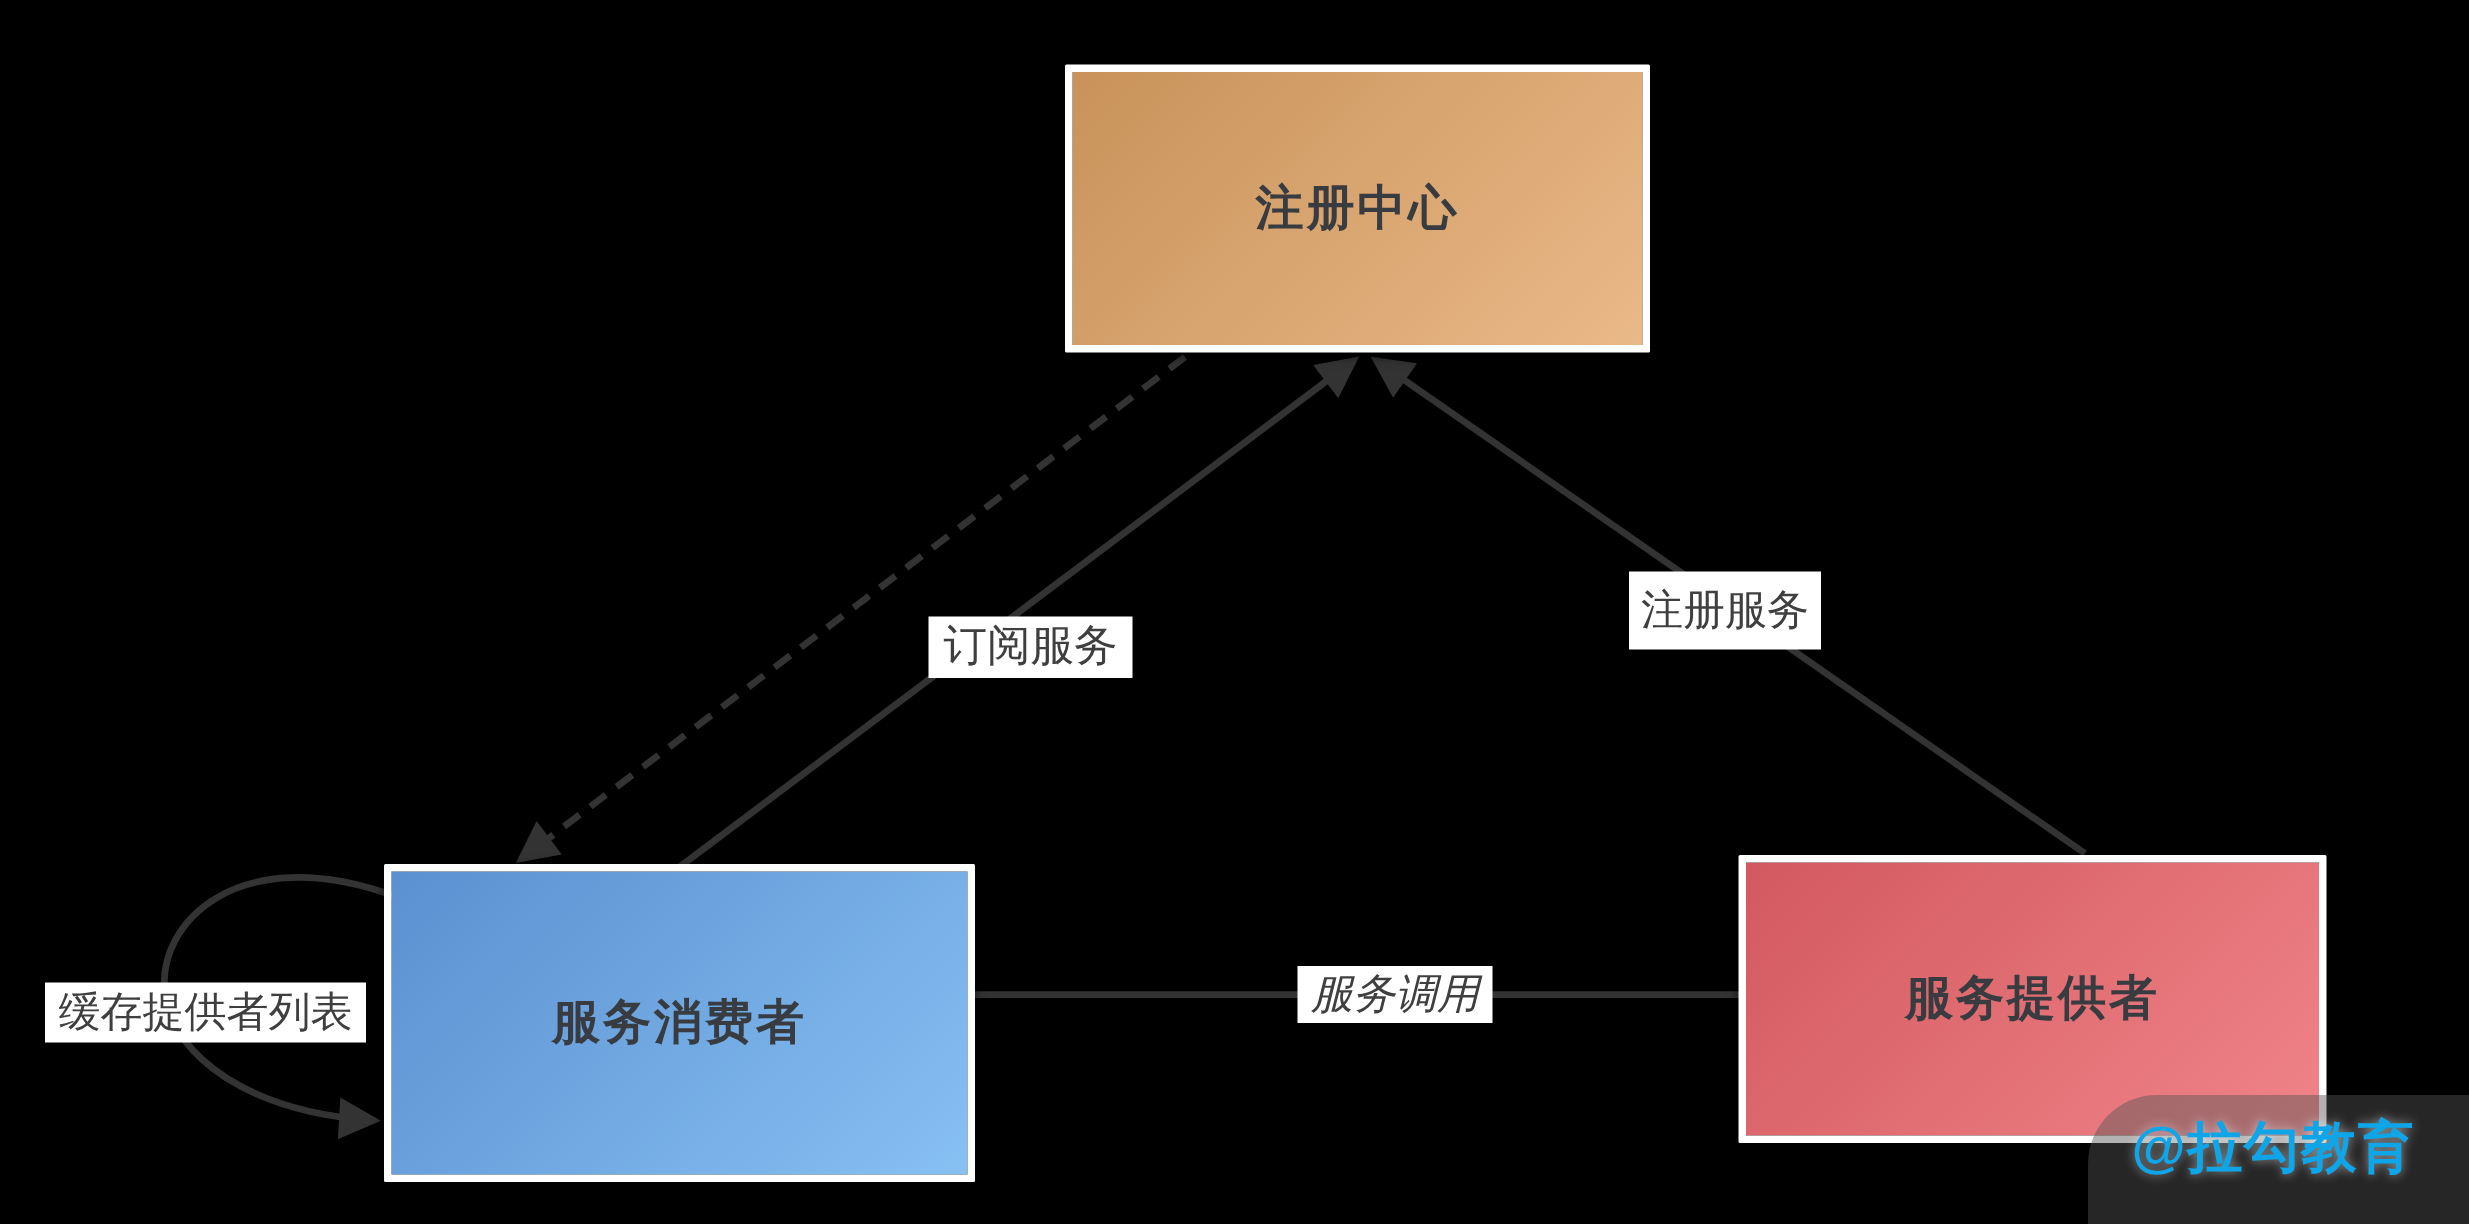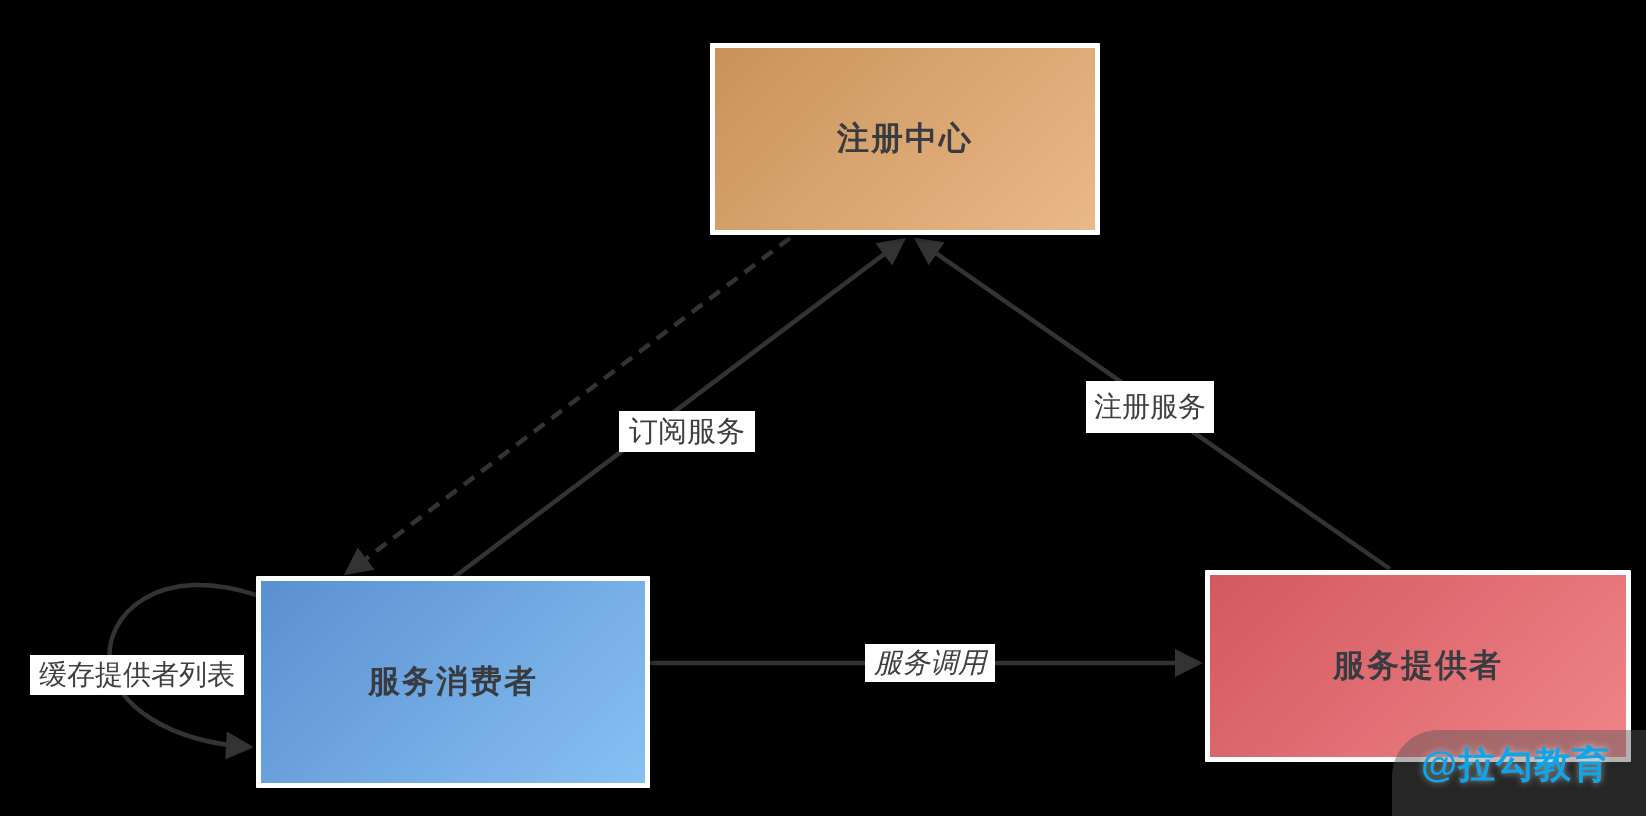--- a/index.html
+++ b/index.html
@@ -48,22 +48,22 @@
     left: 710px; top: 43px;
     width: 390px; height: 192px;
     background: linear-gradient(135deg, #c8925a 0%, #eab988 100%);
   }
   .node.consumer {
     left: 256px; top: 576px;
     width: 394px; height: 212px;
     background: linear-gradient(135deg, #5a90d0 0%, #87c0f3 100%);
   }
   .node.provider {
-    left: 1205px; top: 570px;
-    width: 426px; height: 192px;
+    left: 1159px; top: 570px;
+    width: 392px; height: 192px;
     background: linear-gradient(135deg, #d2595f 0%, #f08489 100%);
   }
   .edge-label {
     position: absolute;
     background: #ffffff;
     color: #3f3f3f;
     font-size: 29px;
     line-height: 1;
     padding: 6px 10px;
     white-space: nowrap;

